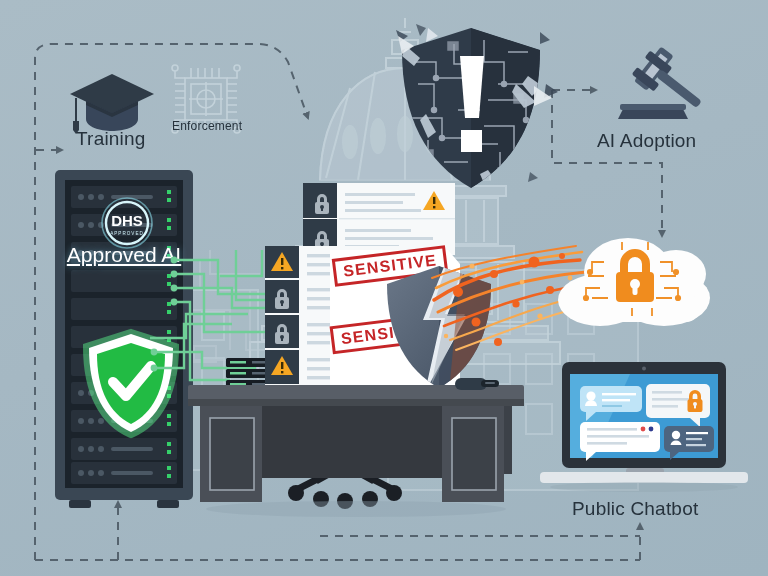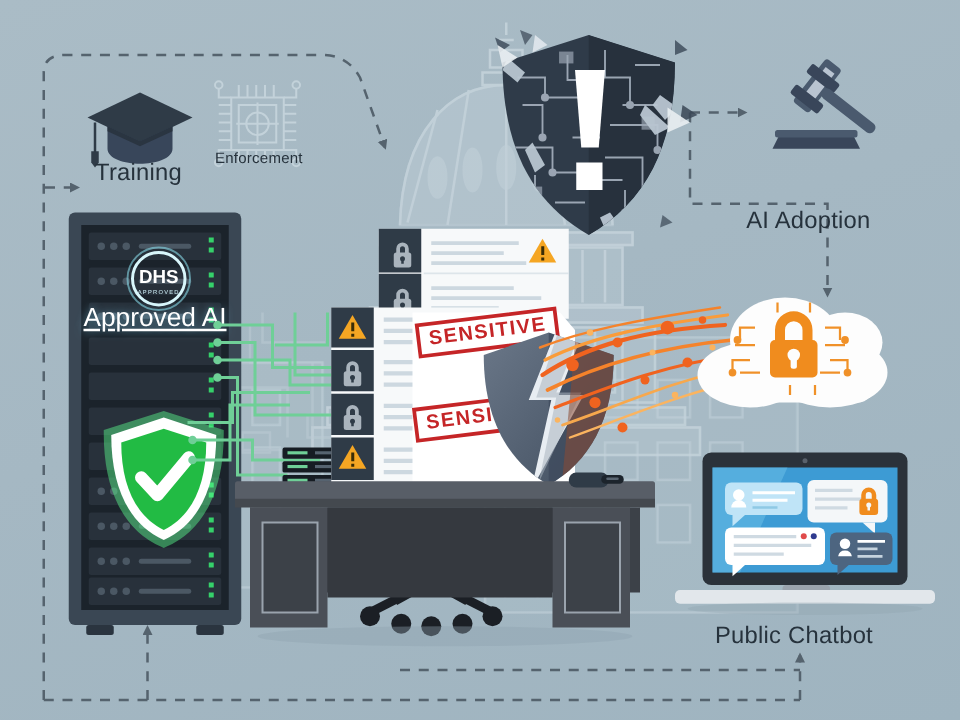--- a/index.html
+++ b/index.html
@@ -183,21 +183,21 @@
     <g transform="rotate(38 55 36)">
       <rect x="26" y="2" width="16" height="44" rx="3" fill="#4a5a6e"></rect>
       <rect x="30" y="8" width="9" height="32" fill="#b9c4d1"></rect>
       <rect x="20" y="12" width="28" height="9" rx="2" fill="#39465a"></rect>
       <rect x="20" y="33" width="28" height="9" rx="2" fill="#39465a"></rect>
       <rect x="40" y="20" width="52" height="9" rx="4" fill="#4a5a6e"></rect>
     </g>
     <path d="M16 52 h58 l6 12 h-70 z" fill="#39465a"></path>
     <rect x="12" y="49" width="66" height="6" rx="2" fill="#4a5a6e"></rect>
   </svg>
-  <div class="lbl" style="left:597px;top:130px;font-size:19px;margin-top:36px;">AI Adoption</div>
+  <div class="lbl" style="left:597px;top:130px;font-size:19px;">AI Adoption</div>
 
   <svg class="abs nosel" style="left:388px;top:22px;" width="166" height="180">
     <defs>
       <clipPath id="shieldClip">
         <path d="M83 6 L152 28 C152 96 128 140 83 166 C38 140 14 96 14 28 Z"></path>
       </clipPath>
     </defs>
     <path d="M83 6 L152 28 C152 96 128 140 83 166 C38 140 14 96 14 28 Z" fill="#2f3b49"></path>
     <g clip-path="url(#shieldClip)">
       <path d="M83 6 L152 28 C152 96 128 140 83 166 L83 6 Z" fill="#27313d"></path>

